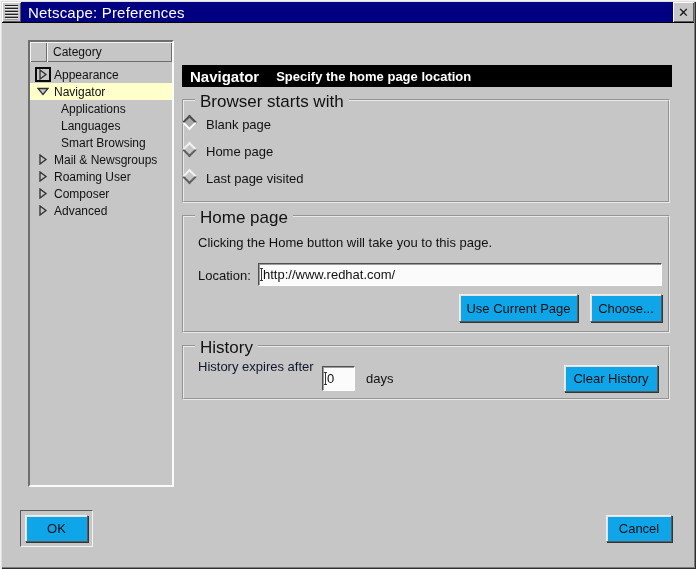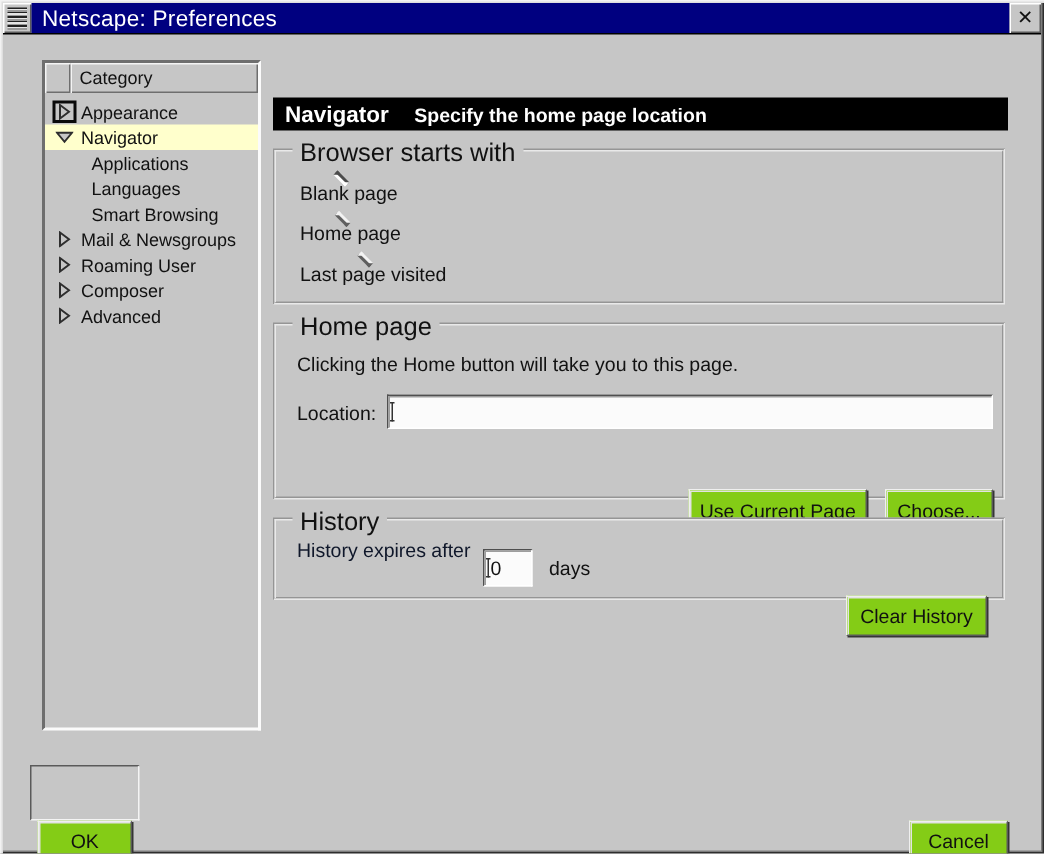--- a/index.html
+++ b/index.html
@@ -53,42 +53,42 @@
   .hdrbar .t2 { font-size:13px; margin-left:17px;font-weight:bold; }
 
   .group { position:absolute; left:182px; width:488px;
     border:2px groove #e9e9e9; background:#c6c6c6; }
   .group .legend { position:absolute; top:-9px; left:11px; background:#c6c6c6;
     padding:0 5px; font-size:17px; color:#111; }
   .g-starts { top:99px; height:104px; }
   .g-home   { top:215px; height:118px; }
   .g-hist   { top:345px; height:55px; }
 
-  .radio-row { position:absolute; left:16px; display:flex; align-items:center; height:18px;flex-direction:column; }
+  .radio-row { position:absolute; left:0; display:flex; align-items:flex-start; height:18px; }
   .diamond { width:11px; height:11px; transform:rotate(45deg); margin-right:11px;
     border:2px solid; }
   .diamond.off { background:#c6c6c6; border-color:#f2f2f2 #5f5f5f #5f5f5f #f2f2f2; }
   .diamond.on  { background:#a9a9a9; border-color:#4c4c4c #fdfdfd #fdfdfd #4c4c4c; }
   .radio-row .lbl { font-size:13px; color:#111; }
 
   .desc { position:absolute; left:14px; top:18px; font-size:13px; color:#111; }
   .loc-label { position:absolute; left:14px; top:51px; font-size:13px; color:#111; }
   .field { background:#fbfbfb; border:1px solid; border-color:#4f4f4f #fff #fff #4f4f4f;
     box-shadow: inset 1px 1px 0 #9d9d9d; display:flex; align-items:center;
     font-size:13px; color:#111; }
   .caret { width:1px; height:13px; background:#333; position:relative; margin:0 1px 0 2px; flex:0 0 1px; }
   .caret::before, .caret::after { content:""; position:absolute; left:-1px; width:3px; height:1px; background:#333; }
   .caret::before { top:0; } .caret::after { bottom:0; }
   .loc-field { position:absolute; left:74px; top:46px; width:404px; height:23px; }
   .days-field { position:absolute; left:138px; top:19px; width:33px; height:25px; }
 
-  .btn { background:#84cc16; border:1px solid; border-color:#efefef #5a5a5a #5a5a5a #efefef;
+  .btn { background:#0ea5e9; border:1px solid; border-color:#efefef #5a5a5a #5a5a5a #efefef;
     box-shadow: 1px 1px 0 #353535, inset 1px 1px 0 #e2e2e2;
     font-size:13px; color:#111; display:flex; align-items:center; justify-content:center;
-    font-family:inherit; cursor:default;margin-top:32px; }
+    font-family:inherit; cursor:default; }
   .b-usecur { position:absolute; left:275px; top:77px; width:119px; height:28px; }
   .b-choose { position:absolute; left:406px; top:77px; width:72px; height:28px; }
   .b-clear  { position:absolute; right:10px; top:18px; width:94px; height:27px; }
   .hist-text { position:absolute; left:14px; top:12px; font-size:13px; color:#0f172a; }
   .days-lbl { position:absolute; left:182px; top:24px; font-size:13px; color:#111; }
 
   .ok-frame { position:absolute; left:20px; top:510px; width:73px; height:37px;
     border:1px solid; border-color:#5a5a5a #f4f4f4 #f4f4f4 #5a5a5a; padding:4px; }
   .b-ok { width:100%; height:100%; }
   .b-cancel { position:absolute; left:606px; top:515px; width:66px; height:27px; }
@@ -200,20 +200,21 @@
       <span class="lbl">Last page visited</span>
     </div>
   </div>
 
   <div class="group g-home">
     <span class="legend">Home page</span>
     <div class="desc">Clicking the Home button will take you to this page.</div>
     <div class="loc-label">Location:</div>
     <div class="field loc-field">
       <span class="caret"></span>
+      <span>http://www.redhat.com/</span>
     </div>
     <button class="btn b-usecur">Use Current Page</button>
     <button class="btn b-choose">Choose...</button>
   </div>
 
   <div class="group g-hist">
     <span class="legend">History</span>
     <div class="hist-text">History expires after</div>
     <div class="field days-field">
       <span class="caret"></span>

